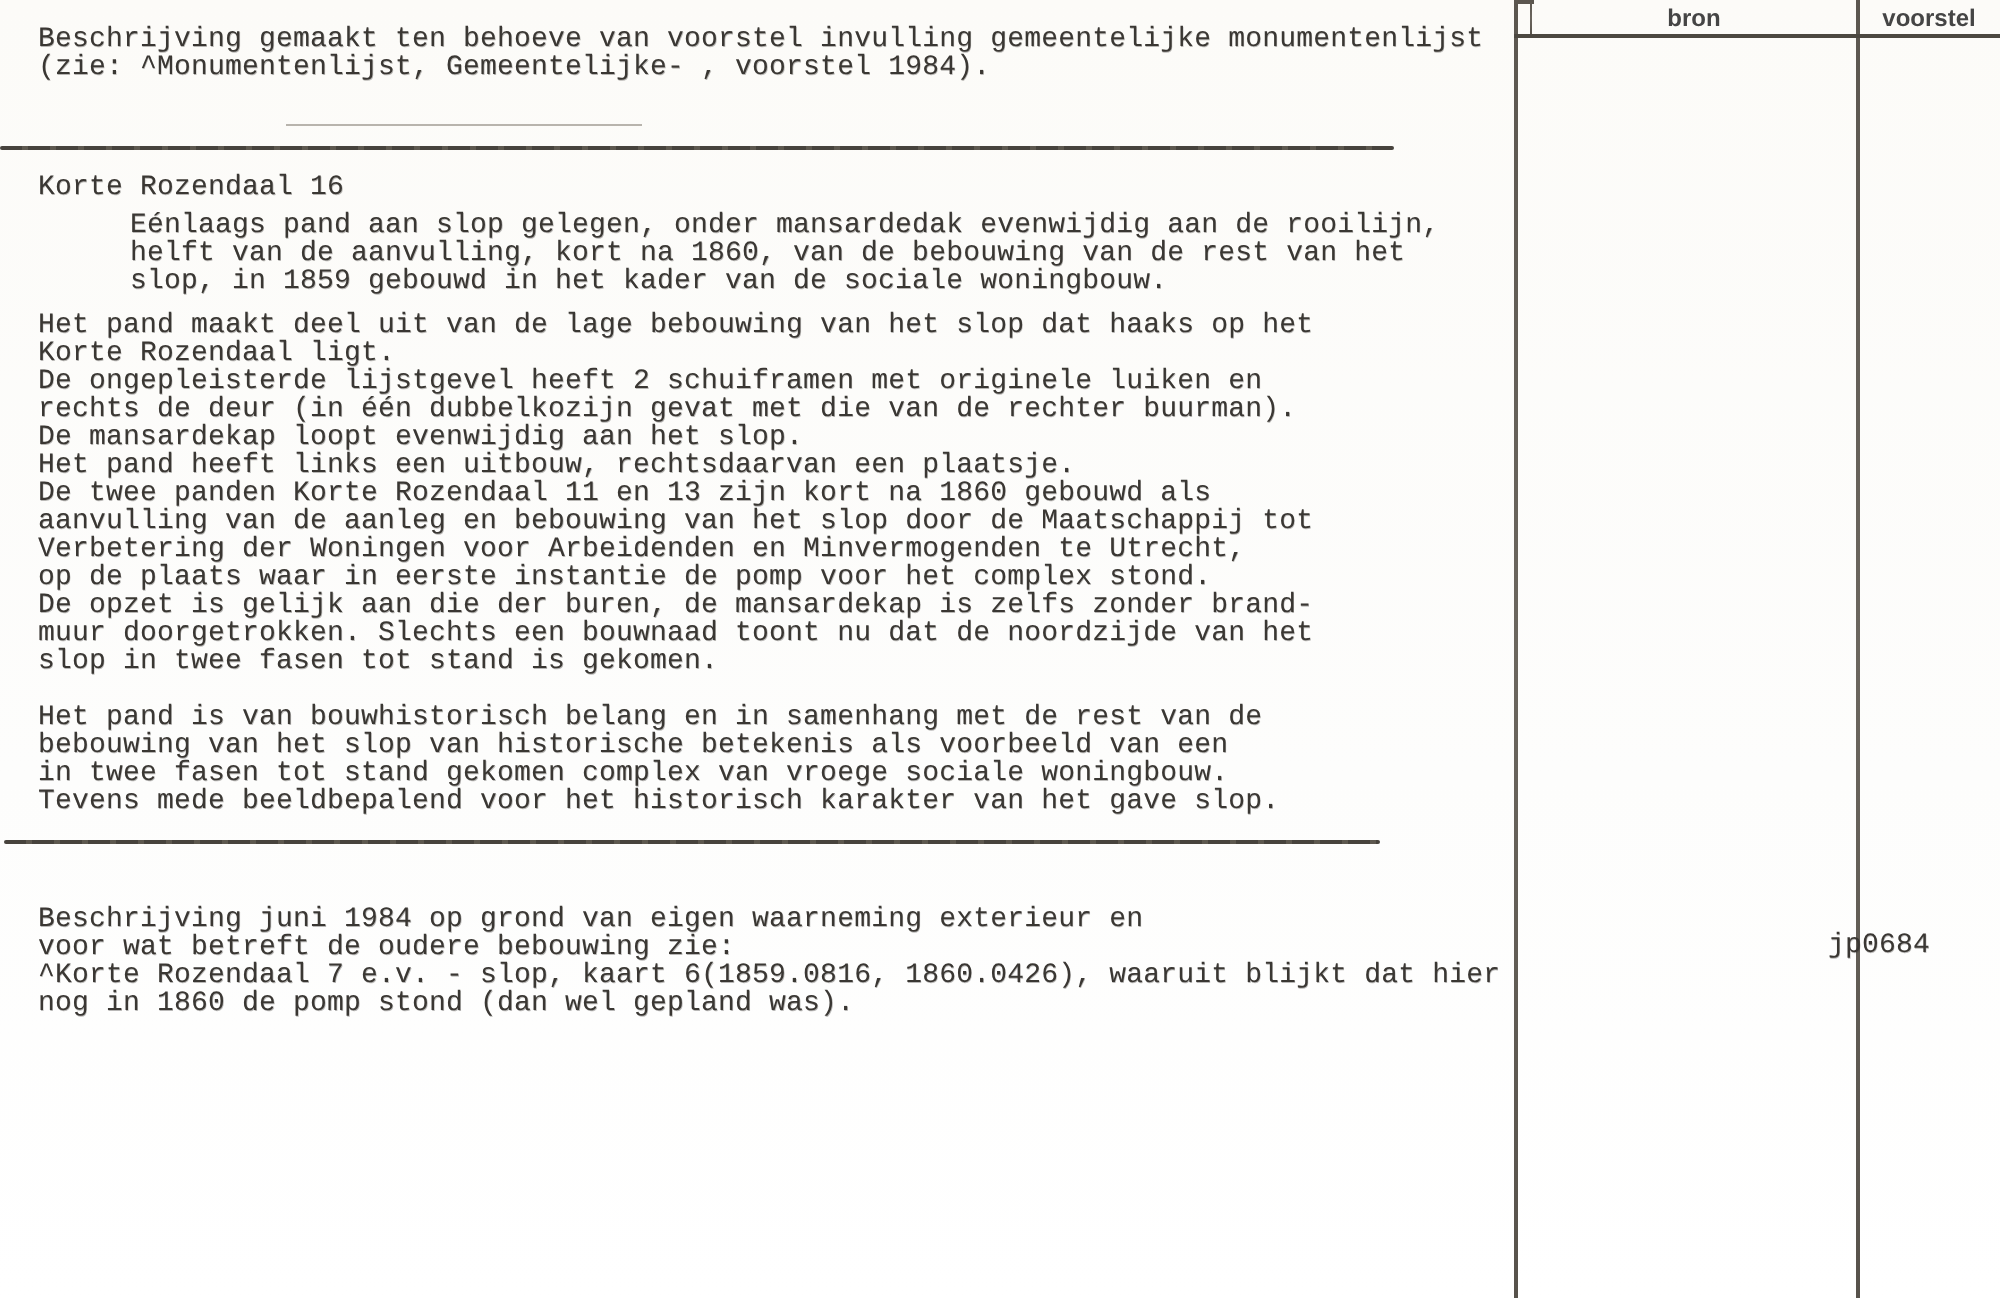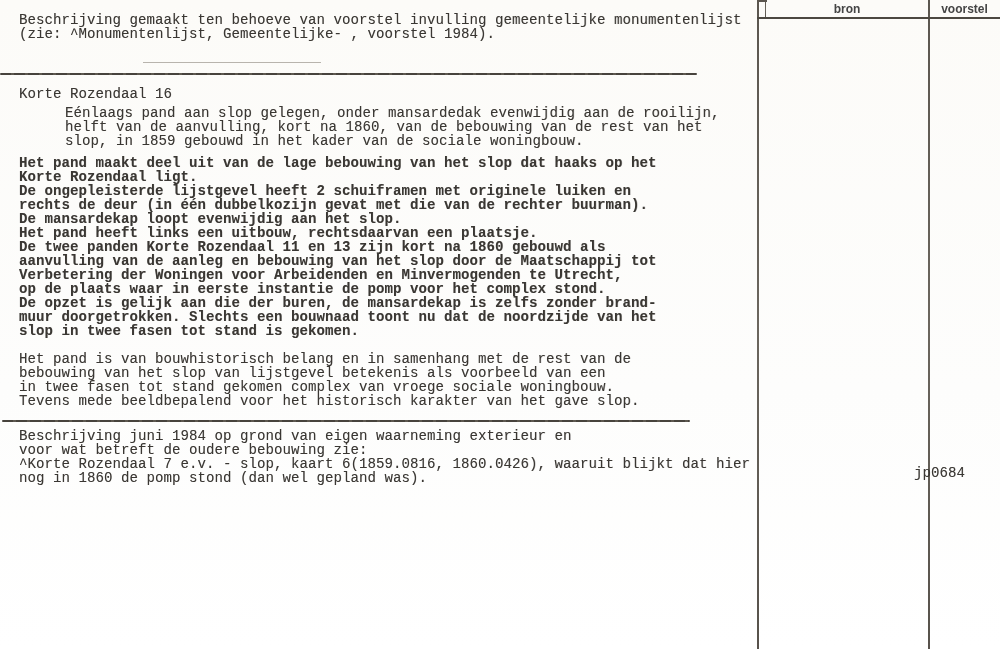--- a/index.html
+++ b/index.html
@@ -54,42 +54,42 @@
   <div class="hrule-faint" style="left:143px;top:62px;width:178px;"></div>
 
   <div class="hrule" style="left:0px;top:73px;width:697px;"></div>
 
   <div class="typed" style="left:19px;top:87px;">Korte Rozendaal 16</div>
 
   <div class="typed" style="left:19px;top:106px;margin-left:46px;">Eénlaags pand aan slop gelegen, onder mansardedak evenwijdig aan de rooilijn,
 helft van de aanvulling, kort na 1860, van de bebouwing van de rest van het
 slop, in 1859 gebouwd in het kader van de sociale woningbouw.</div>
 
-  <div class="typed" style="left:19px;top:156px;font-weight:bold;">Het pand maakt deel uit van de lage bebouwing van het slop dat haaks op het
+  <div class="typed" style="left:19px;top:156px;">Het pand maakt deel uit van de lage bebouwing van het slop dat haaks op het
 Korte Rozendaal ligt.
 De ongepleisterde lijstgevel heeft 2 schuiframen met originele luiken en
 rechts de deur (in één dubbelkozijn gevat met die van de rechter buurman).
 De mansardekap loopt evenwijdig aan het slop.
 Het pand heeft links een uitbouw, rechtsdaarvan een plaatsje.
 De twee panden Korte Rozendaal 11 en 13 zijn kort na 1860 gebouwd als
 aanvulling van de aanleg en bebouwing van het slop door de Maatschappij tot
 Verbetering der Woningen voor Arbeidenden en Minvermogenden te Utrecht,
 op de plaats waar in eerste instantie de pomp voor het complex stond.
 De opzet is gelijk aan die der buren, de mansardekap is zelfs zonder brand-
 muur doorgetrokken. Slechts een bouwnaad toont nu dat de noordzijde van het
 slop in twee fasen tot stand is gekomen.</div>
 
   <div class="typed" style="left:19px;top:352px;">Het pand is van bouwhistorisch belang en in samenhang met de rest van de
-bebouwing van het slop van lijstgevel betekenis als voorbeeld van een
+bebouwing van het slop van historische betekenis als voorbeeld van een
 in twee fasen tot stand gekomen complex van vroege sociale woningbouw.
 Tevens mede beeldbepalend voor het historisch karakter van het gave slop.</div>
 
   <div class="hrule" style="left:2px;top:420px;width:688px;"></div>
 
-  <div class="typed" style="left:19px;top:429px;">Beschrijving juni 1984 op grond van eigen waarneming exterieur en
+  <div class="typed" style="left:19px;top:453px;">Beschrijving juni 1984 op grond van eigen waarneming exterieur en
 voor wat betreft de oudere bebouwing zie:
 ^Korte Rozendaal 7 e.v. - slop, kaart 6(1859.0816, 1860.0426), waaruit blijkt dat hier
 nog in 1860 de pomp stond (dan wel gepland was).</div>
 
   <div class="toptick" style="left:757px;top:0px;width:10px;"></div>
 
   <div class="vline" style="left:757px;top:0px;height:649px;"></div>
 
   <div class="vline" style="left:765px;top:0px;height:18px;width:1px;"></div>
 

